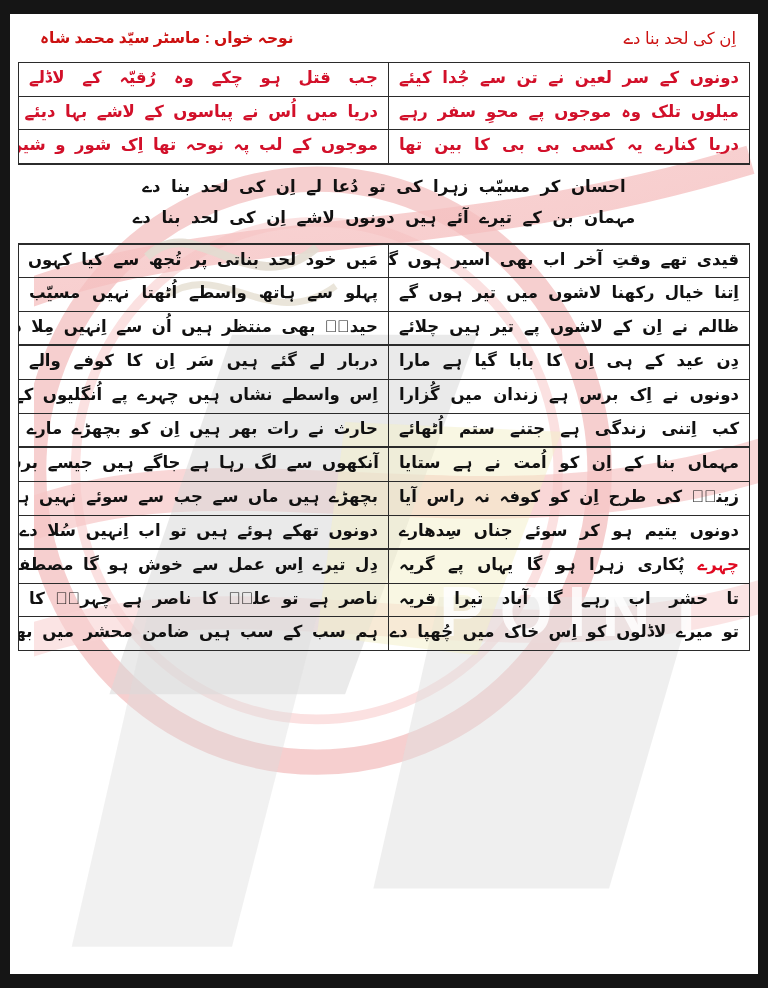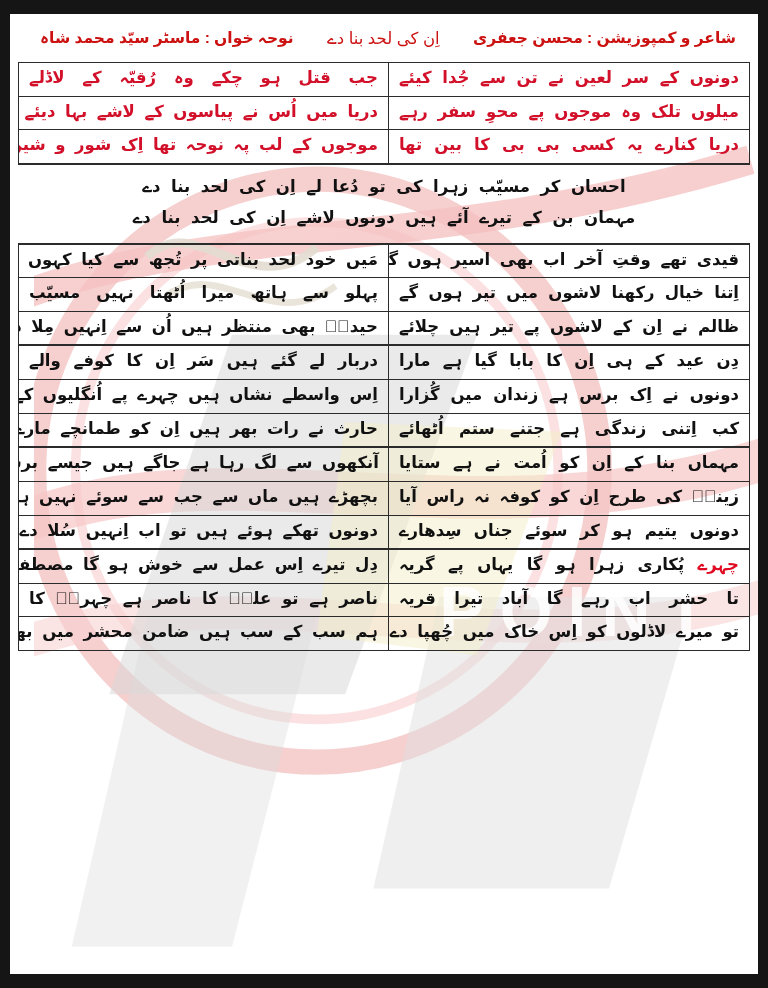--- a/index.html
+++ b/index.html
@@ -153,21 +153,20 @@
       <text x="430" y="640" font-family="Liberation Sans, sans-serif" font-size="72" font-weight="bold" fill="#ffffff" opacity="0.85" letter-spacing="16" direction="ltr">POINT</text>
 
       <path d="M120 250 C 170 200, 230 300, 300 240" fill="none" stroke="#e2dcd0" stroke-width="9" opacity="0.9"></path>
       <path d="M140 290 C 200 250, 250 330, 320 280" fill="none" stroke="#e6e0d4" stroke-width="7" opacity="0.85"></path>
     </svg>
   </div>
 
   <div id="content">
 
     <div class="header">
-      <span class="hdr-item">شاعر و کمپوزیشن : محسن جعفری</span>
       <span class="hdr-title">اِن کی لحد بنا دے</span>
       <span class="hdr-item">نوحہ خواں : ماسٹر سیّد محمد شاہ</span>
     </div>
 
     <table class="block framed red">
       <tbody>
           <tr>
         <td class="l-cell">
           <div class="line red">دونوں کے سر لعین نے تن سے جُدا کیئے</div>
         </td>
@@ -207,21 +206,21 @@
         </td>
         <td class="r-cell">
           <div class="line black">مَیں خود لحد بناتی پر تُجھ سے کیا کہوں اب</div>
         </td>
       </tr>
       <tr>
         <td class="l-cell">
           <div class="line black">اِتنا خیال رکھنا لاشوں میں تیر ہوں گے</div>
         </td>
         <td class="r-cell">
-          <div class="line black">پہلو سے ہاتھ میرا اُٹھتا نہیں مسیّب</div>
+          <div class="line black">پہلو سے ہاتھ واسطے اُٹھتا نہیں مسیّب</div>
         </td>
       </tr>
       <tr>
         <td class="l-cell">
           <div class="line black">ظالم نے اِن کے لاشوں پے تیر ہیں چلائے</div>
         </td>
         <td class="r-cell">
           <div class="line black">حیدرؑ بھی منتظر ہیں اُن سے اِنہیں مِلا دے</div>
         </td>
       </tr>
@@ -244,21 +243,21 @@
         </td>
         <td class="r-cell">
           <div class="line black">اِس واسطے نشاں ہیں چہرے پے اُنگلیوں کے</div>
         </td>
       </tr>
       <tr>
         <td class="l-cell">
           <div class="line black">کب اِتنی زندگی ہے جتنے ستم اُٹھائے</div>
         </td>
         <td class="r-cell">
-          <div class="line black">حارث نے رات بھر ہیں اِن کو طمانچے مارے</div>
+          <div class="line black">حارث نے رات بھر ہیں اِن کو بچھڑے مارے</div>
         </td>
       </tr>
     </tbody>
       </table>
 
     <table class="block framed black">
       <tbody>
           <tr>
         <td class="l-cell">
           <div class="line black">مہماں بنا کے اِن کو اُمت نے ہے ستایا</div>

